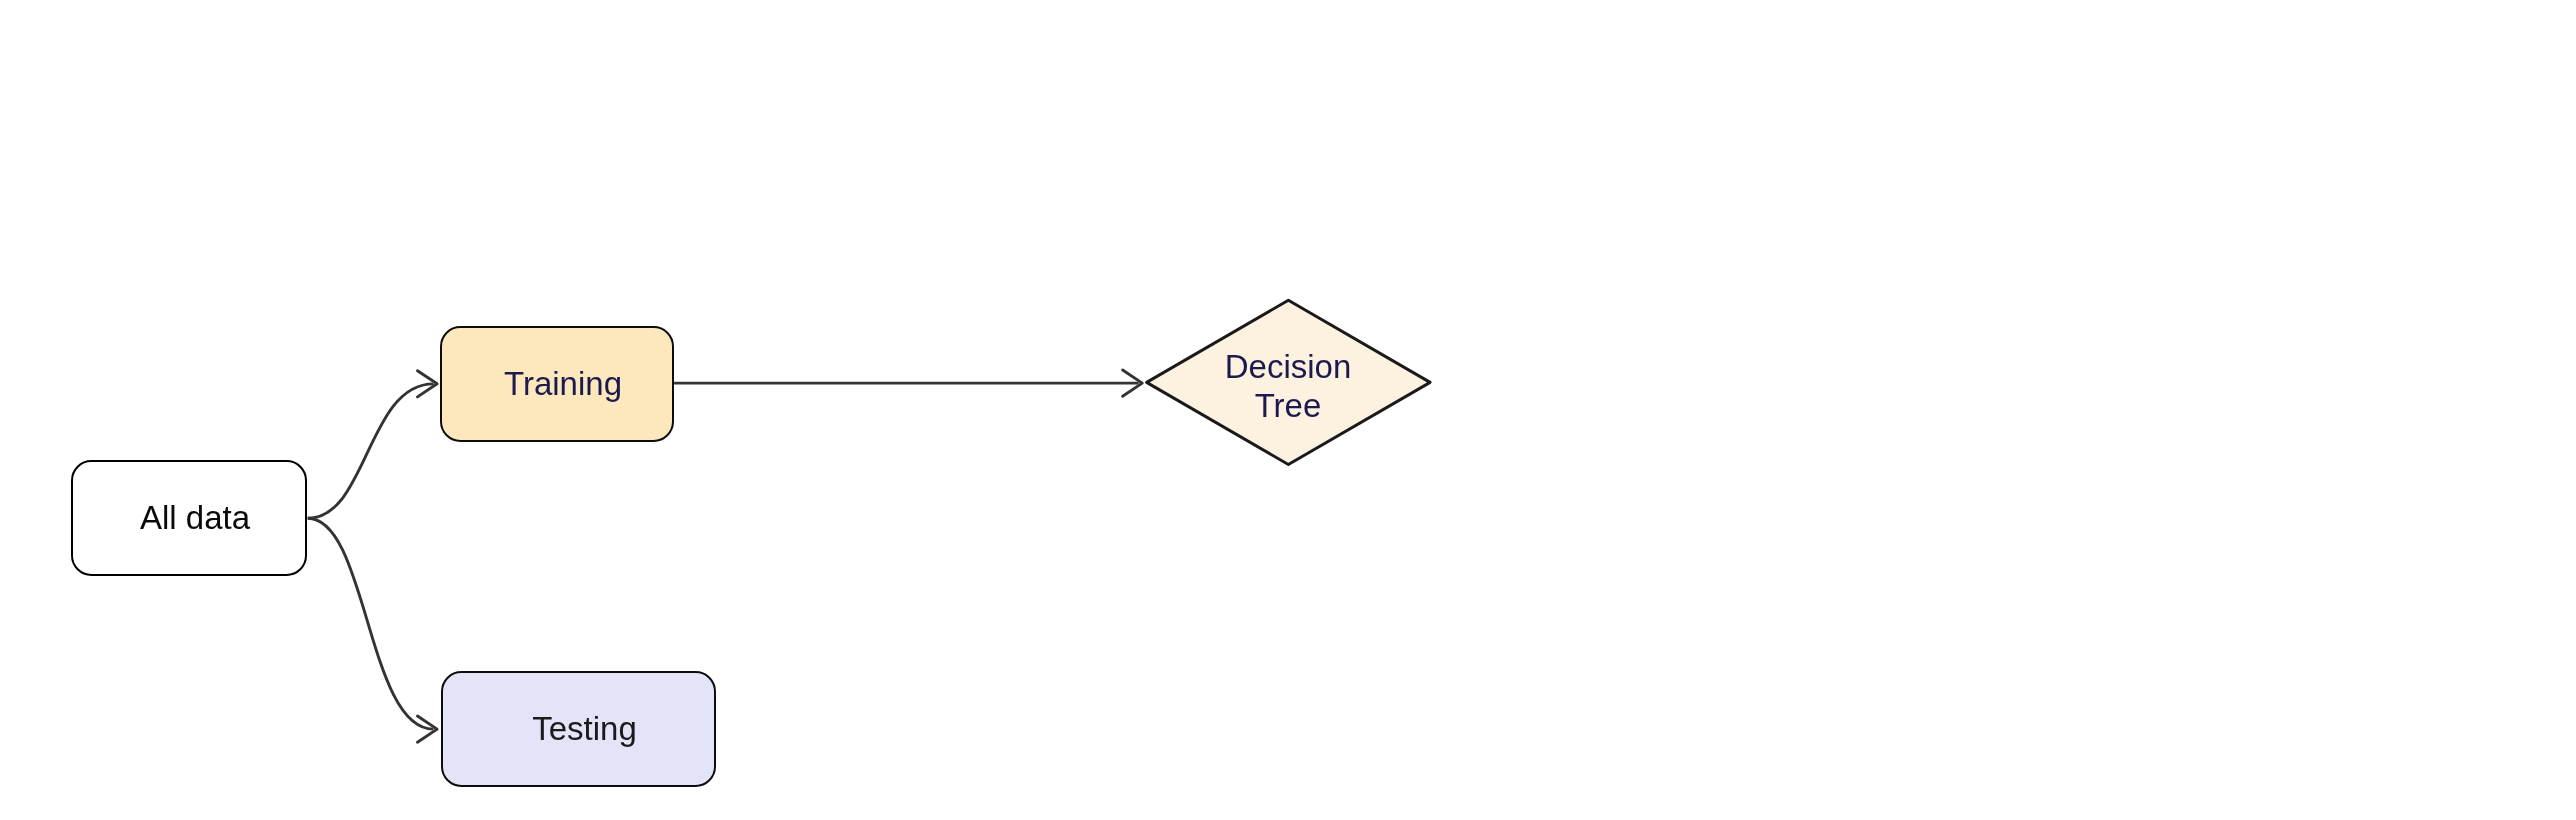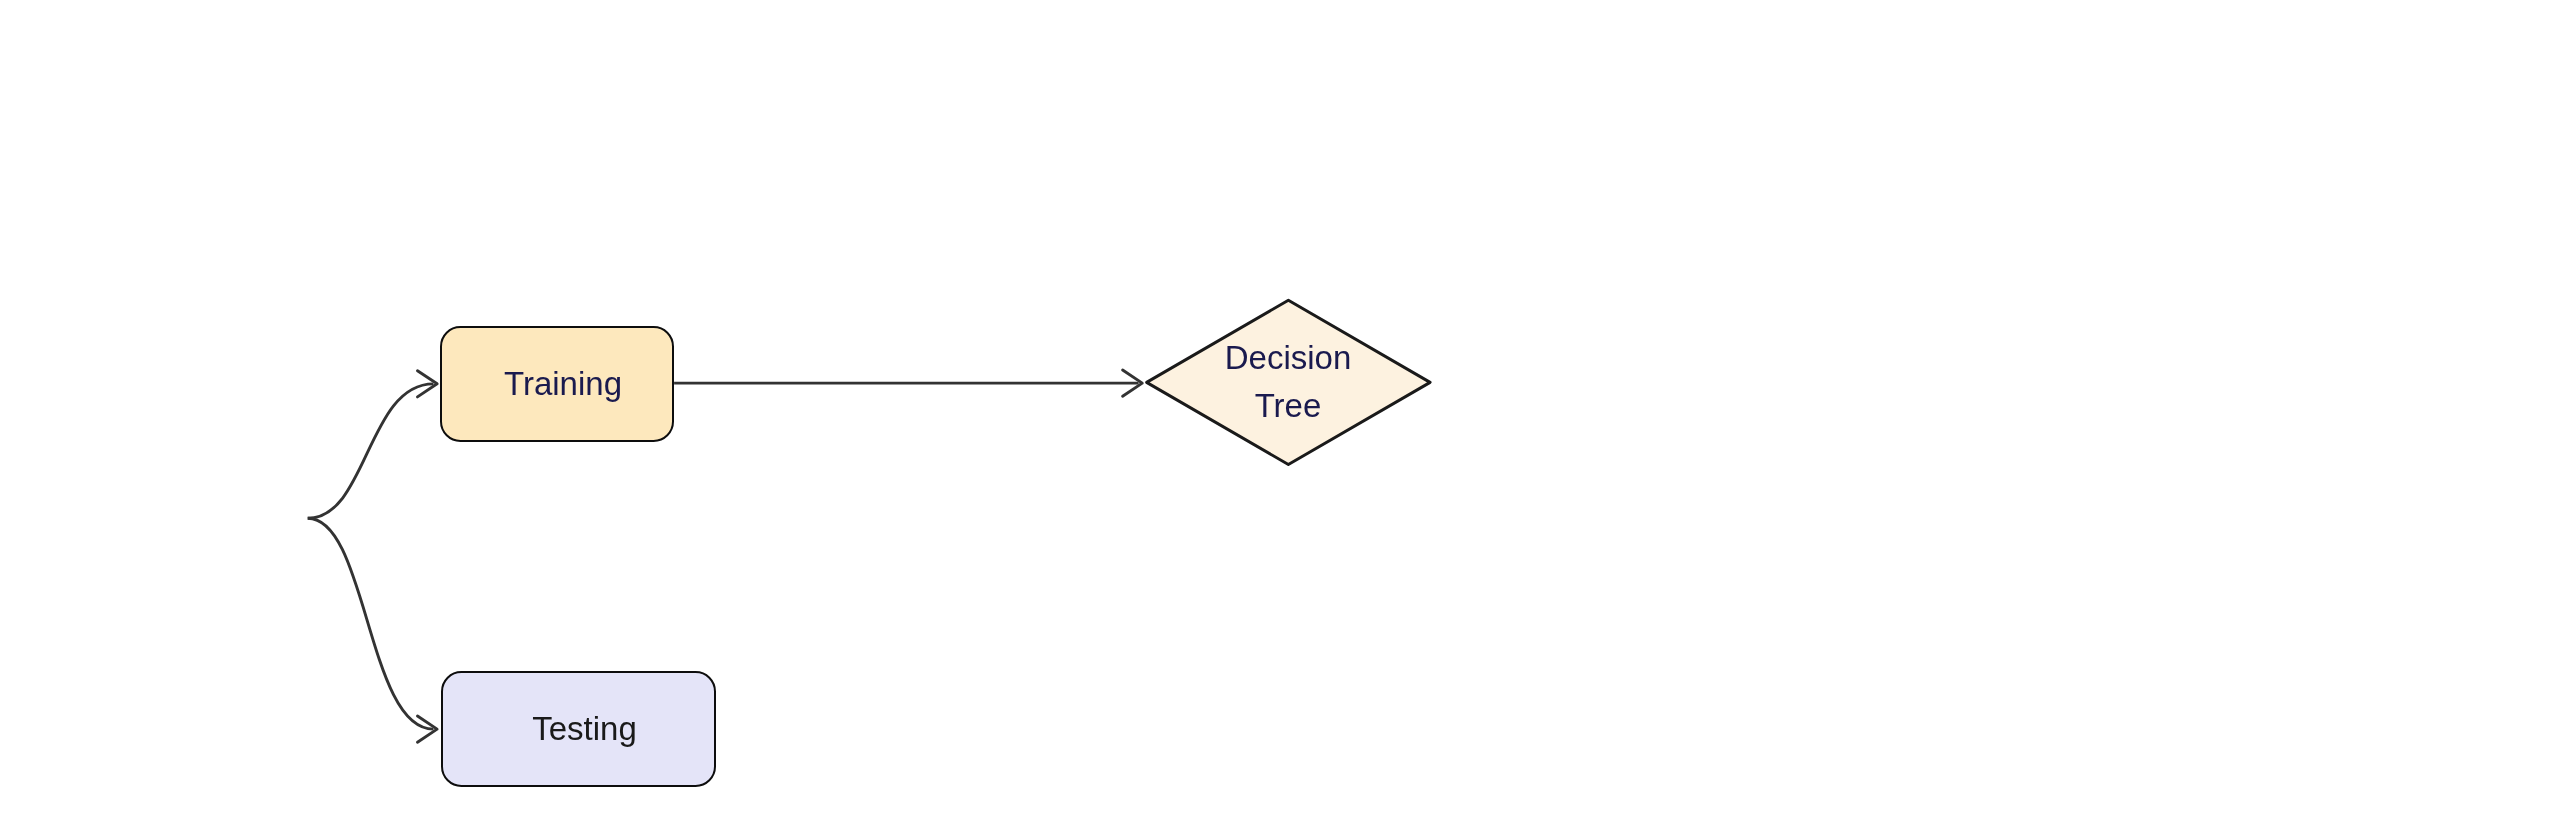--- a/index.html
+++ b/index.html
@@ -29,21 +29,21 @@
     line-height: 1.15;
     text-align: center;
     padding-left: 12px;
   }
   .node .label { display: block; }
   .diamond-label {
     position: absolute;
     display: flex;
     flex-direction: column;
     align-items: center;
-    justify-content: space-between;
+    justify-content: flex-end;
     font-size: 33px;
     line-height: 1.18;
     text-align: center;
   }
 </style>
 </head>
 <body>
 
 <div class="canvas" style="background: rgb(255, 255, 255);">
 
@@ -54,20 +54,23 @@
 
     <path class="edge-line" d="M 423 713 C 505 713 505 1003 596 1003" fill="none" stroke="#333333" stroke-width="4"></path>
     <path class="edge-line" d="M 574 985 L 601 1003 L 574 1021" fill="none" stroke="#333333" stroke-width="4" stroke-linecap="round" stroke-linejoin="round"></path>
 
     <path class="edge-line" d="M 927 527 L 1566 527" fill="none" stroke="#333333" stroke-width="4"></path>
     <path class="edge-line" d="M 1544 509 L 1571 527 L 1544 545" fill="none" stroke="#333333" stroke-width="4" stroke-linecap="round" stroke-linejoin="round"></path>
 
     <polygon points="1577,526 1772,413 1967,526 1772,639" fill="#fdf2e0" stroke="#1a1a1a" stroke-width="4" stroke-linejoin="round"></polygon>
   </svg>
 
+  <div class="node" style="left: 71px; top: 460px; width: 236px; height: 116px; background: rgb(255, 255, 255); border-color: rgb(0, 0, 0); color: rgb(10, 10, 10);">
+    <span class="label">All data</span>
+  </div>
 
   <div class="node" style="left: 440px; top: 326px; width: 234px; height: 116px; background: rgb(253, 232, 189); border-color: rgb(13, 13, 13); color: rgb(26, 26, 78);">
     <span class="label">Training</span>
   </div>
 
   <div class="node" style="left: 441px; top: 671px; width: 275px; height: 116px; background: rgb(228, 228, 248); border-color: rgb(13, 13, 13); color: rgb(26, 26, 26);">
     <span class="label">Testing</span>
   </div>
 
   <div class="diamond-label" style="left: 1201px; top: 339px; width: 174px; height: 87px; color: rgb(26, 26, 78);">

